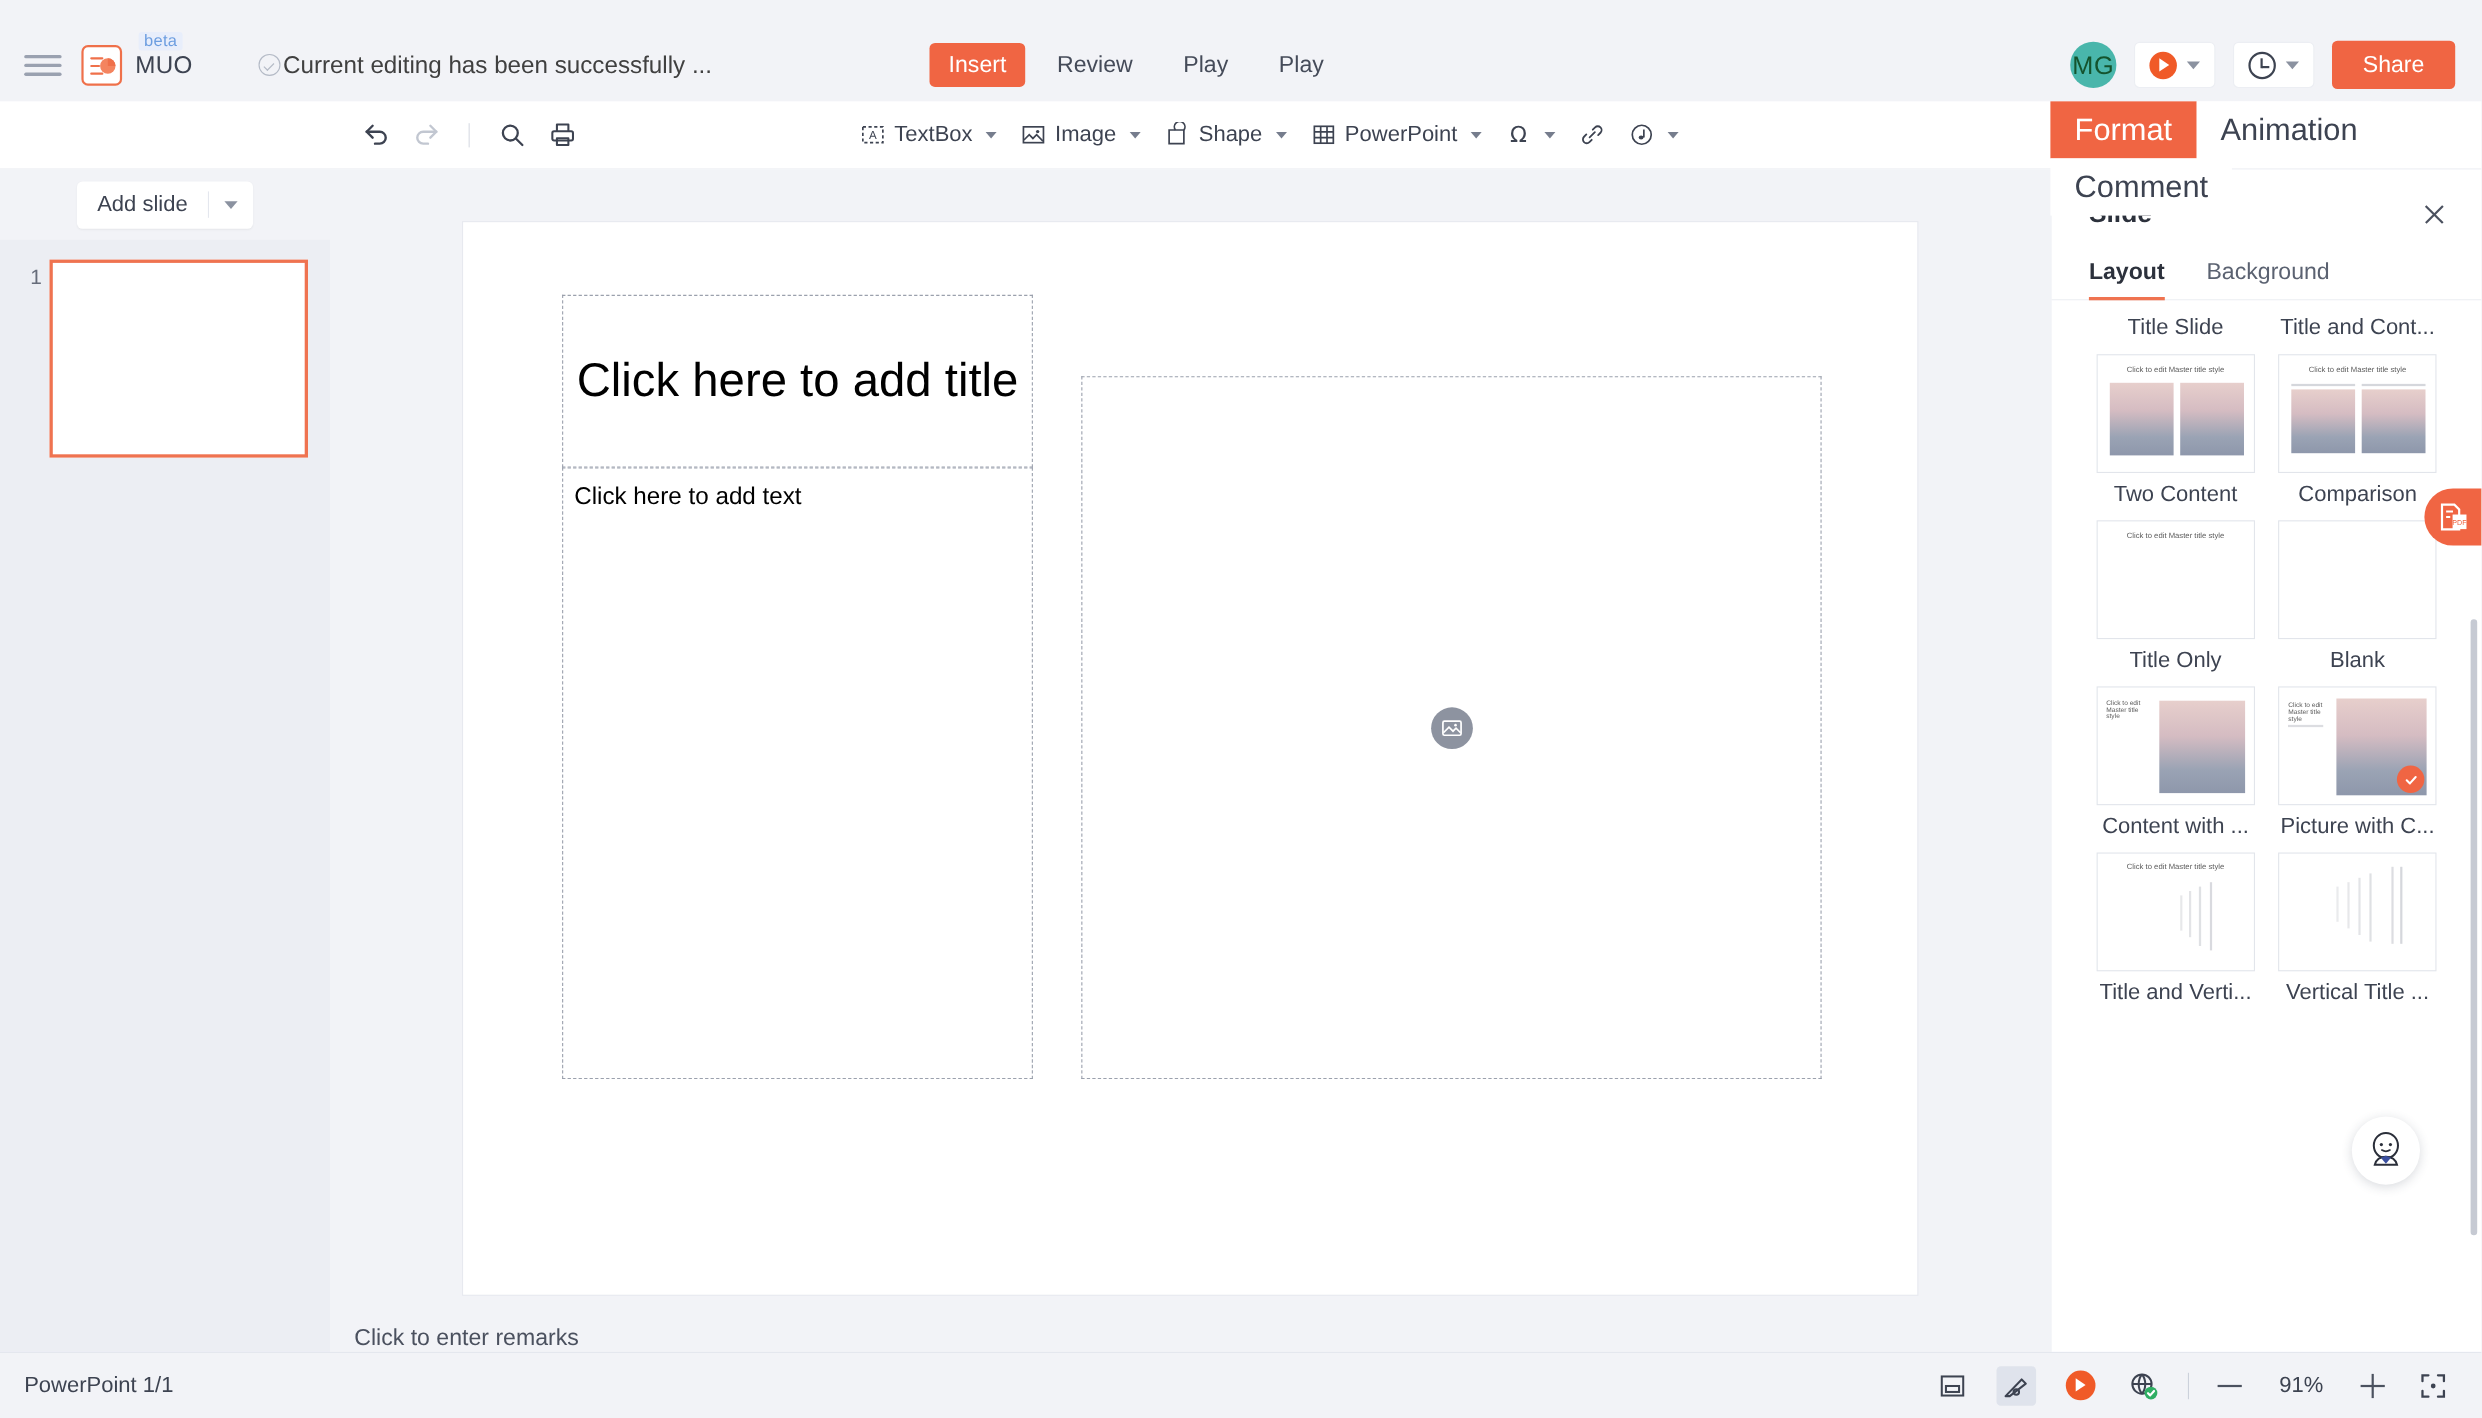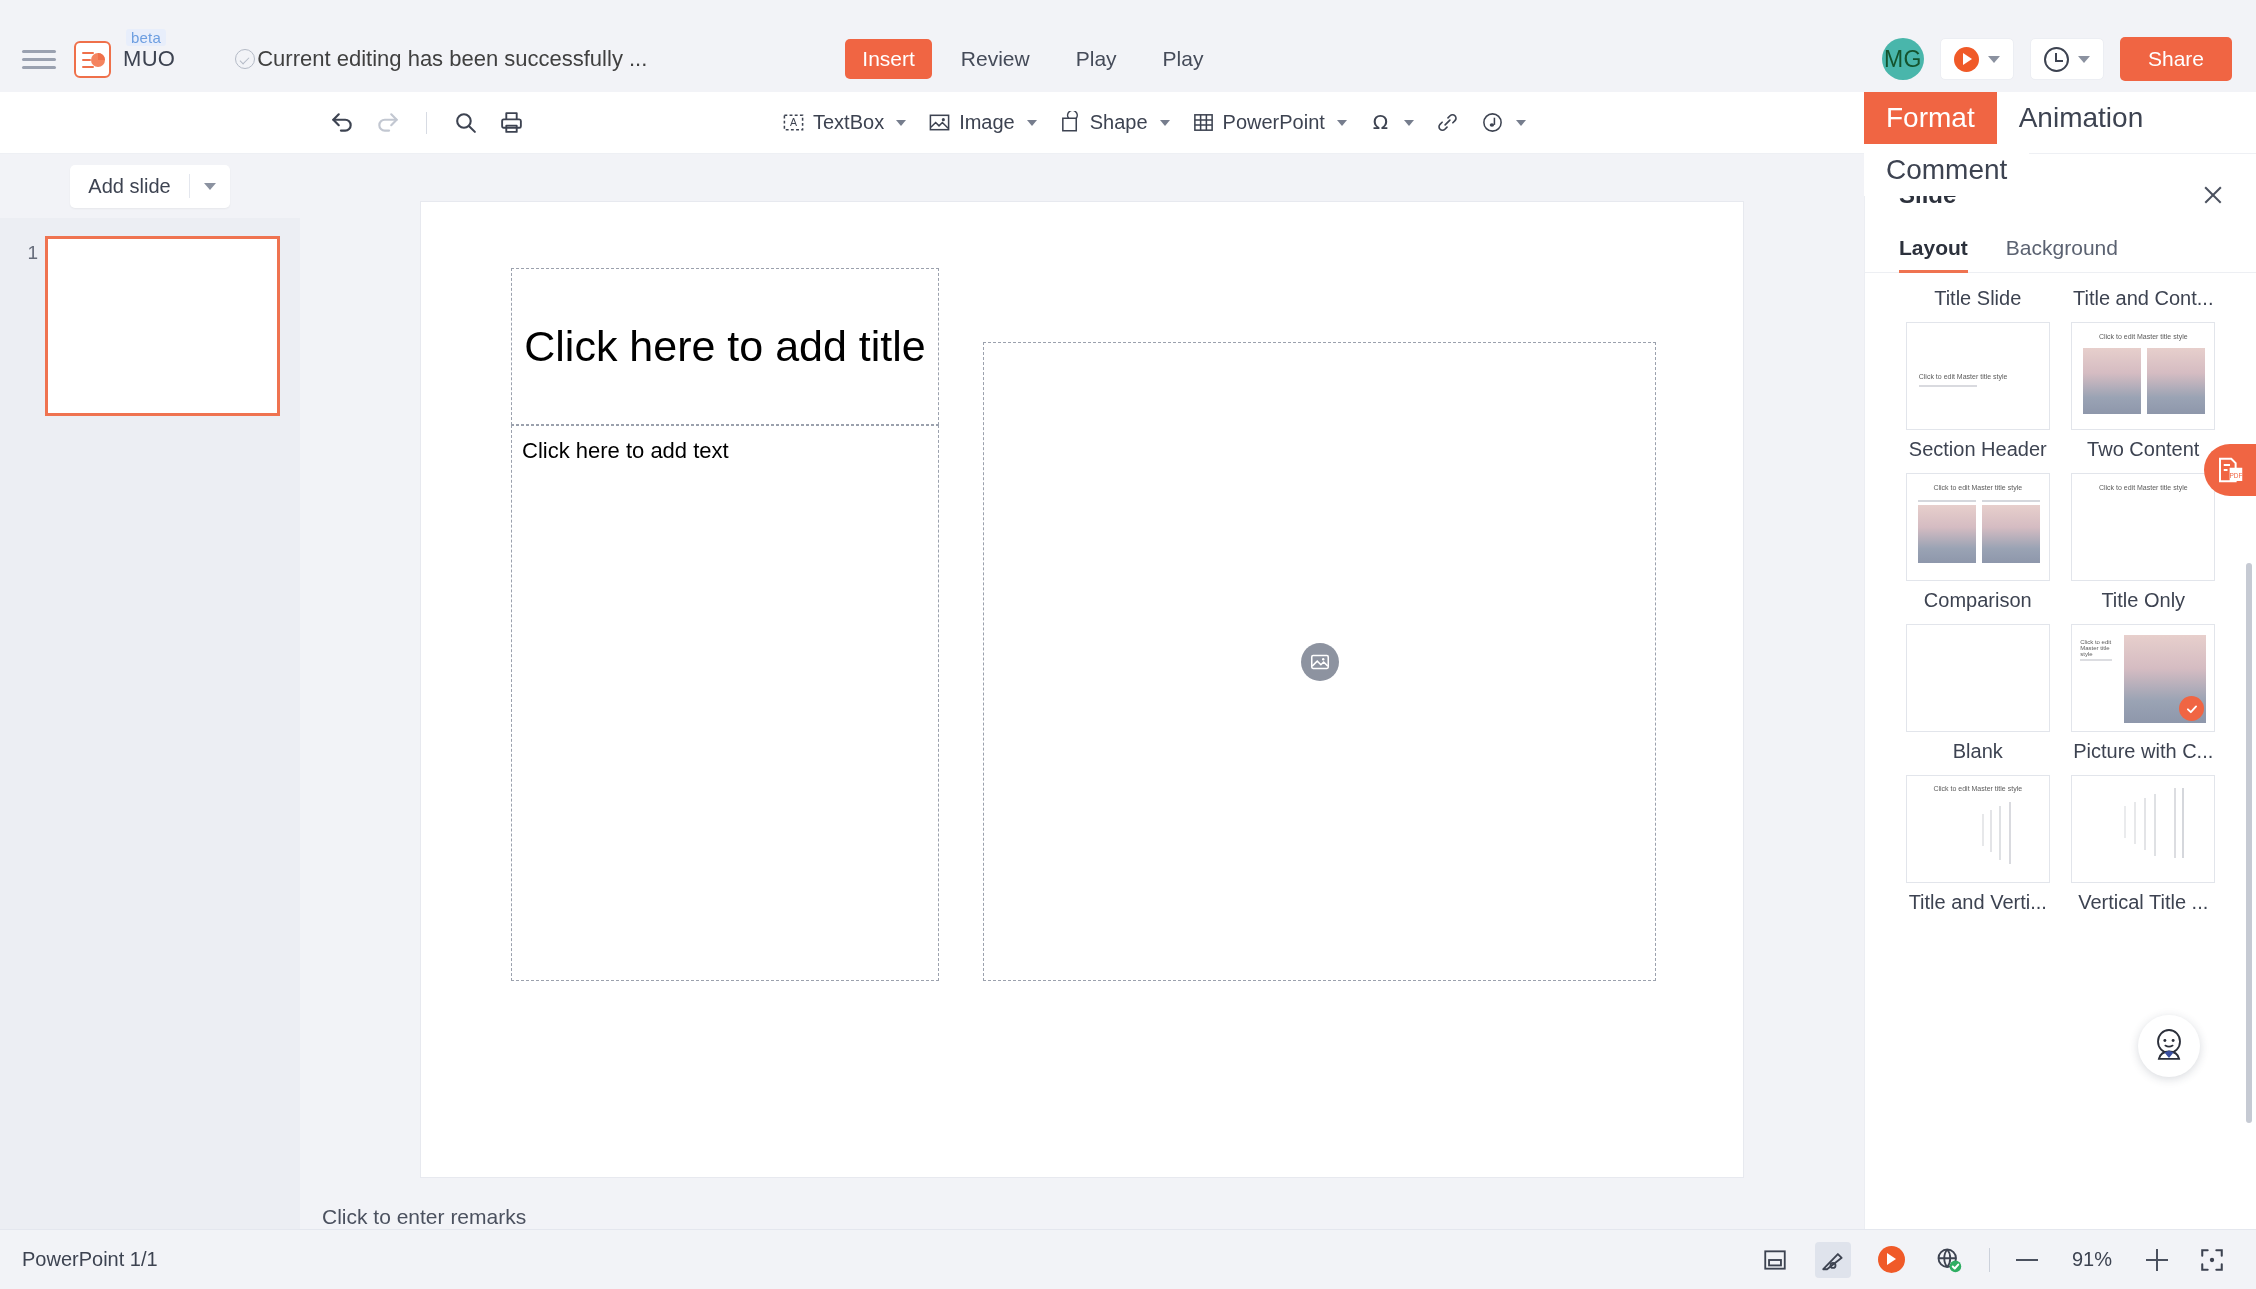--- a/index.html
+++ b/index.html
@@ -385,27 +385,20 @@
 
         <div class="layoutgrid">
 
           <div class="lay-cell">
             <div class="lay-label">Title Slide</div>
           </div>
           <div class="lay-cell">
             <div class="lay-label">Title and Cont...</div>
           </div>
 
-          <div class="lay-cell">
-            <div class="lay-thumb">
-              <span class="mt" style="left:12px; top:50px;">Click to edit Master title style</span>
-              <span class="tinyline" style="left:12px; top:62px; width:58px; opacity:.55;"></span>
-            </div>
-            <div class="lay-label">Section Header</div>
-          </div>
 
           <div class="lay-cell">
             <div class="lay-thumb">
               <span class="mt" style="left:50%; transform:translateX(-50%); top:10px;">Click to edit Master title style</span>
               <span class="grad" style="left:11px; top:25px; width:58px; height:66px;"></span>
               <span class="grad" style="left:75px; top:25px; width:58px; height:66px;"></span>
             </div>
             <div class="lay-label">Two Content</div>
           </div>
 
@@ -425,20 +418,27 @@
               <span class="mt" style="left:50%; transform:translateX(-50%); top:10px;">Click to edit Master title style</span>
             </div>
             <div class="lay-label">Title Only</div>
           </div>
 
           <div class="lay-cell">
             <div class="lay-thumb"></div>
             <div class="lay-label">Blank</div>
           </div>
 
+          <div class="lay-cell">
+            <div class="lay-thumb">
+              <span class="mt" style="left:8px; top:12px; font-size:6px; width:40px; white-space:normal;">Click to edit Master title style</span>
+              <span class="grad" style="left:56px; top:12px; width:78px; height:84px;"></span>
+            </div>
+            <div class="lay-label">Content with ...</div>
+          </div>
 
           <div class="lay-cell">
             <div class="lay-thumb">
               <span class="mt" style="left:8px; top:14px; font-size:6px; width:40px; white-space:normal;">Click to edit Master title style</span>
               <span class="tinyline" style="left:8px; top:34px; width:32px; opacity:.5;"></span>
               <span class="grad" style="left:52px; top:10px; width:82px; height:88px;"></span>
               <span class="selbadge">
                 <svg viewBox="0 0 24 24" fill="none" stroke="#fff" stroke-width="3.2" stroke-linecap="round" stroke-linejoin="round">
                     <path d="M5 12.5l5 5 9-10"></path>
                   </svg>

